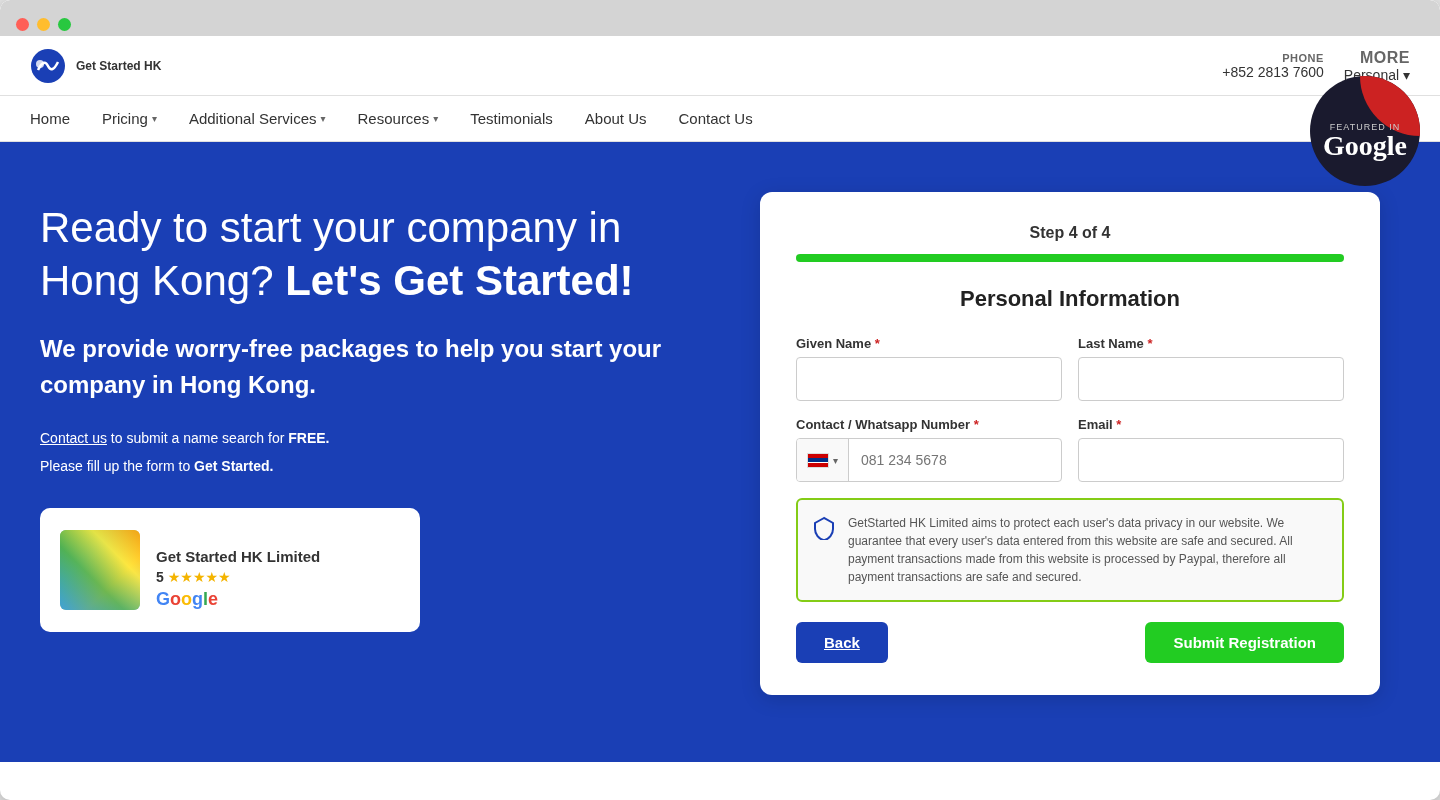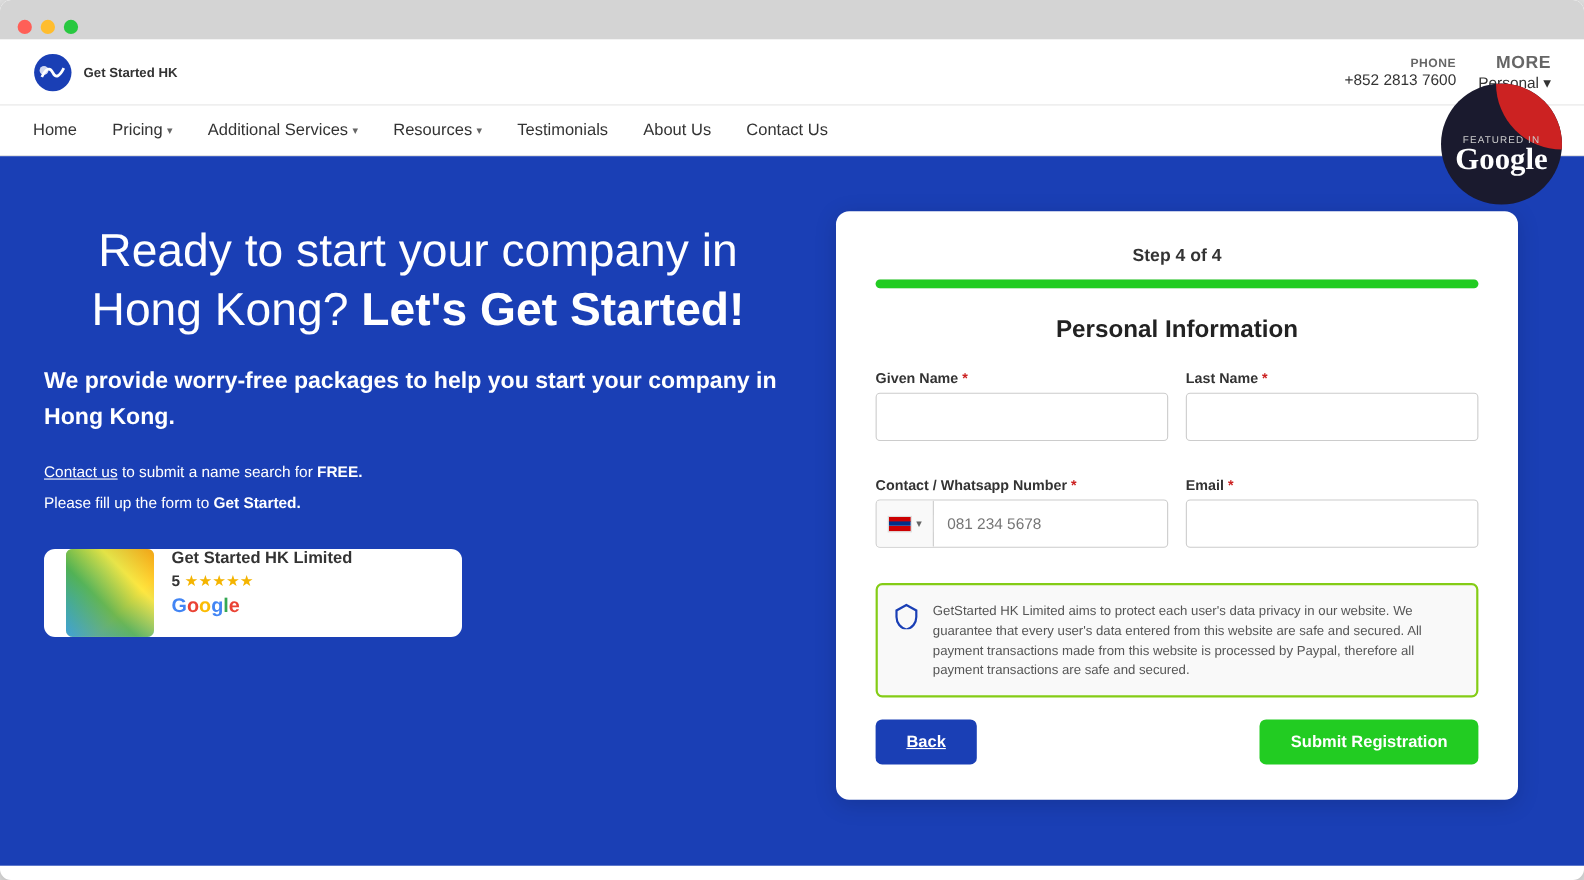--- a/index.html
+++ b/index.html
@@ -146,48 +146,47 @@
       flex: 1;
       color: white;
       padding-top: 20px;
       max-width: 680px;
     }
     .hero-title {
       font-size: 42px;
       font-weight: 400;
       line-height: 1.25;
       margin-bottom: 24px;
-      text-align: center;
     }
     .hero-title strong { font-weight: 800; }
     .hero-subtitle {
-      font-size: 21px;
+      font-size: 24px;
       font-weight: 700;
       line-height: 1.5;
       margin-bottom: 24px;
     }
     .hero-desc {
       font-size: 14px;
       line-height: 1.6;
       margin-bottom: 6px;
     }
     .hero-desc strong { font-weight: 700; }
     .hero-link {
       font-size: 14px;
       color: white;
       text-decoration: underline;
       cursor: pointer;
     }
 
     .google-card {
       background: white;
       border-radius: 10px;
-      padding: 0 20px;
-      display: flex;
-      align-items: flex-start;
+      padding: 22px 20px;
+      display: flex;
+      align-items: flex-end;
       gap: 16px;
       margin-top: 30px;
       max-width: 380px;
     }
     .google-card-img {
       width: 80px;
       height: 80px;
       border-radius: 6px;
       background: linear-gradient(135deg, #4CAF50, #81C784, #FFD54F, #64B5F6);
       flex-shrink: 0;
@@ -256,21 +255,21 @@
     .section-title {
       font-size: 22px;
       font-weight: 700;
       text-align: center;
       margin-bottom: 24px;
       color: #222;
     }
     .form-row {
       display: flex;
       gap: 16px;
-      margin-bottom: 32px;
+      margin-bottom: 16px;
     }
     .form-group {
       flex: 1;
       display: flex;
       flex-direction: column;
     }
     .form-label {
       font-size: 13px;
       font-weight: 600;
       color: #333;

